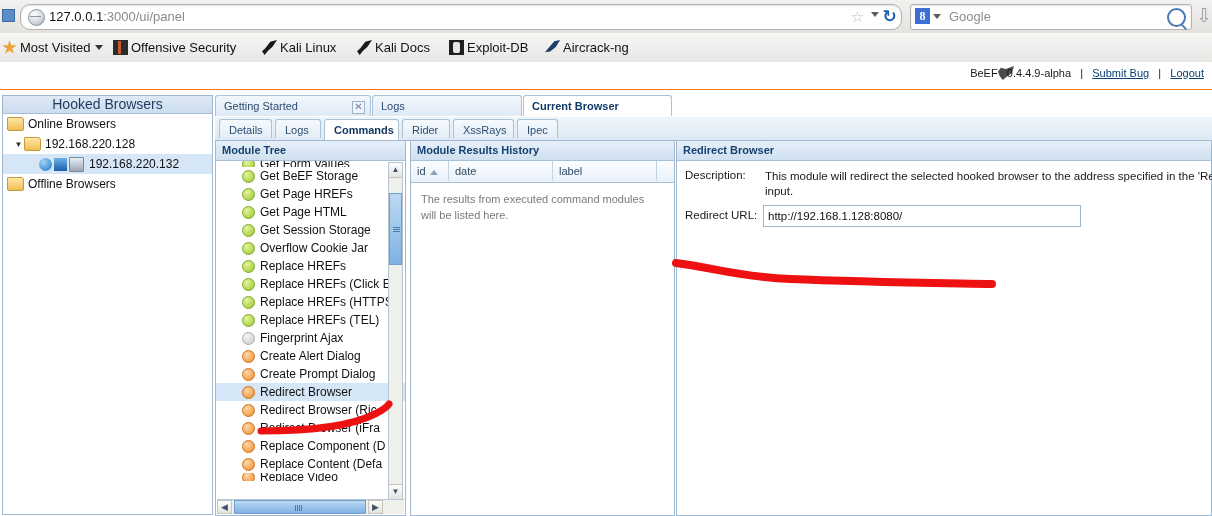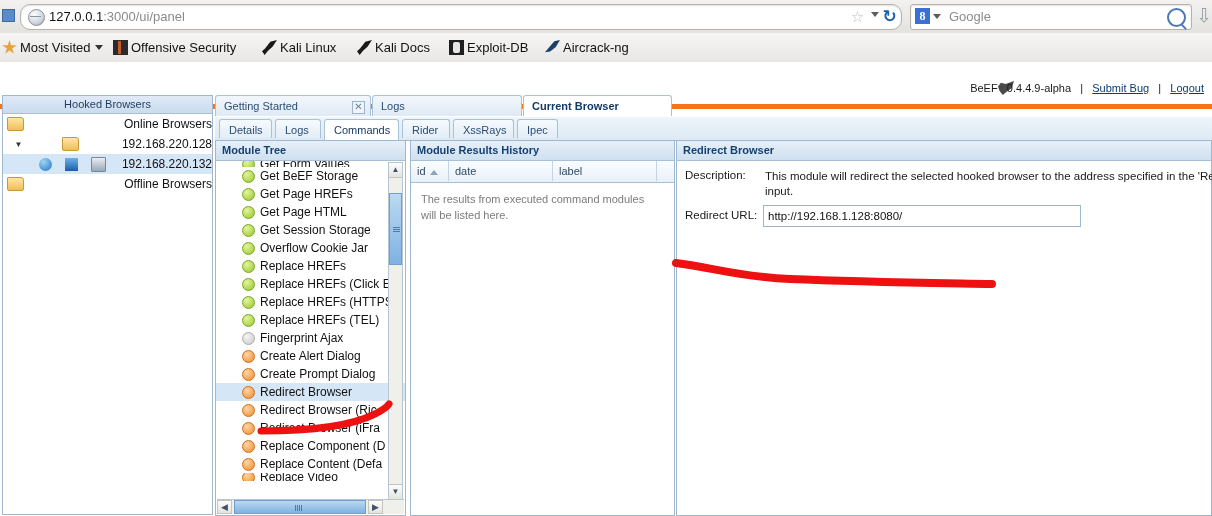--- a/index.html
+++ b/index.html
@@ -88,43 +88,43 @@
   .ic-offsec{background:#2b2b2b;position:relative;}
   .ic-offsec:after{content:"";position:absolute;left:5px;top:1px;width:3px;height:13px;background:#c85a2a;}
   .ic-dragon{background:#1a1a1a;clip-path:polygon(0 75%,22% 55%,55% 12%,100% 0,70% 45%,40% 72%,18% 100%);}
   .ic-exploit{background:#1f1f1f;position:relative;}
   .ic-exploit:after{content:"";position:absolute;left:4px;top:2px;width:7px;height:11px;background:#e6e6e6;border-radius:2px;}
   .ic-aircrack{background:#1d3f66;clip-path:polygon(0 82%,18% 60%,62% 8%,100% 0,72% 46%,34% 76%);}
 
   
   .page{position:absolute;left:0;top:62px;width:1212px;height:454px;background:#fff;}
   .topbar{
-    position:absolute;left:0;top:15px;width:1212px;height:27px;
-    background:#fff;border-bottom:5px solid #f97316;
+    position:absolute;left:0;top:0;width:1212px;height:27px;
+    background:#fff;border-bottom:1px solid #f97316;
   }
   .beef-meta{
     position:absolute;right:8px;top:5px;font-size:11px;color:#1a1a1a;white-space:nowrap;
   }
   .beef-meta a{color:#0b3d73;text-decoration:underline;}
   .beef-cow{
     position:absolute;right:198px;top:4px;width:16px;height:14px;background:#4a4a4a;
     clip-path:polygon(0 40%,18% 12%,48% 22%,100% 0,86% 52%,60% 72%,30% 100%,10% 72%);
   }
 
   
   .hb-panel{
     position:absolute;left:2px;top:33px;width:209px;height:418px;
     border:1px solid #9fb8cf;background:#fff;
   }
   .hb-head{
-    height:17px;line-height:17px;text-align:center;font-size:11px;color:#1f3a5f;
+    height:17px;line-height:17px;text-align:center;font-size:14px;color:#1f3a5f;
     background:linear-gradient(#dfeaf6,#cadcee);border-bottom:1px solid #a8c0d6;
   }
   .tree-row{
-    height:20px;display:flex;align-items:center;font-size:12px;color:#111;white-space:nowrap;justify-content:space-between;
+    height:20px;display:flex;align-items:center;font-size:12px;color:#111;white-space:nowrap;
   }
   .tree-row.sel{background:#d5e6f7;}
   .arrow{width:11px;text-align:center;color:#333;font-size:8px;flex:0 0 auto;}
   .folder{
     width:15px;height:12px;margin-right:4px;flex:0 0 auto;
     background:linear-gradient(#ffe6a6,#f0bf55);border:1px solid #c79a33;border-radius:1px 3px 2px 2px;
   }
   .mini{width:13px;height:13px;margin-right:2px;flex:0 0 auto;}
   .mi-ie{border-radius:50%;background:radial-gradient(circle at 35% 30%,#9fd4f5,#1e74c6);}
   .mi-win{background:linear-gradient(#6fb2e8,#1b5ea8);}
@@ -143,21 +143,21 @@
   .tab .x{
     position:absolute;right:5px;top:5px;width:11px;height:11px;line-height:10px;
     text-align:center;font-size:10px;color:#6b8198;border:1px solid #9db4c8;background:#eef4fa;
   }
   .subtabrow{position:absolute;left:0;top:22px;width:997px;height:23px;border-bottom:1px solid #9fb8cf;background:linear-gradient(#eef5fb,#dce9f4);}
   .subtab{
     position:absolute;top:2px;height:19px;line-height:20px;padding:0 9px;box-sizing:border-box;
     background:linear-gradient(#f6fafd,#e2edf7);border:1px solid #a9c2d8;border-bottom:none;
     border-radius:3px 3px 0 0;font-size:11px;color:#2d4d73;white-space:nowrap;
   }
-  .subtab.active{background:#fff;color:#10355e;font-weight:normal;border-bottom:1px solid #fff;height:35px;}
+  .subtab.active{background:#fff;color:#10355e;font-weight:bold;border-bottom:1px solid #fff;height:35px;}
 
   .panel{position:absolute;top:45px;border:1px solid #9fb8cf;background:#fff;box-sizing:border-box;}
   .panel-head{
     height:19px;line-height:19px;padding-left:6px;font-size:11px;font-weight:bold;color:#15406f;
     background:linear-gradient(#e6f0f9,#cfe0ef);border-bottom:1px solid #a8c0d6;
   }
   #p-tree{left:0;width:191px;height:376px;}
   #p-hist{left:195px;width:265px;height:376px;}
   #p-detail{left:461px;width:536px;height:376px;}
 

